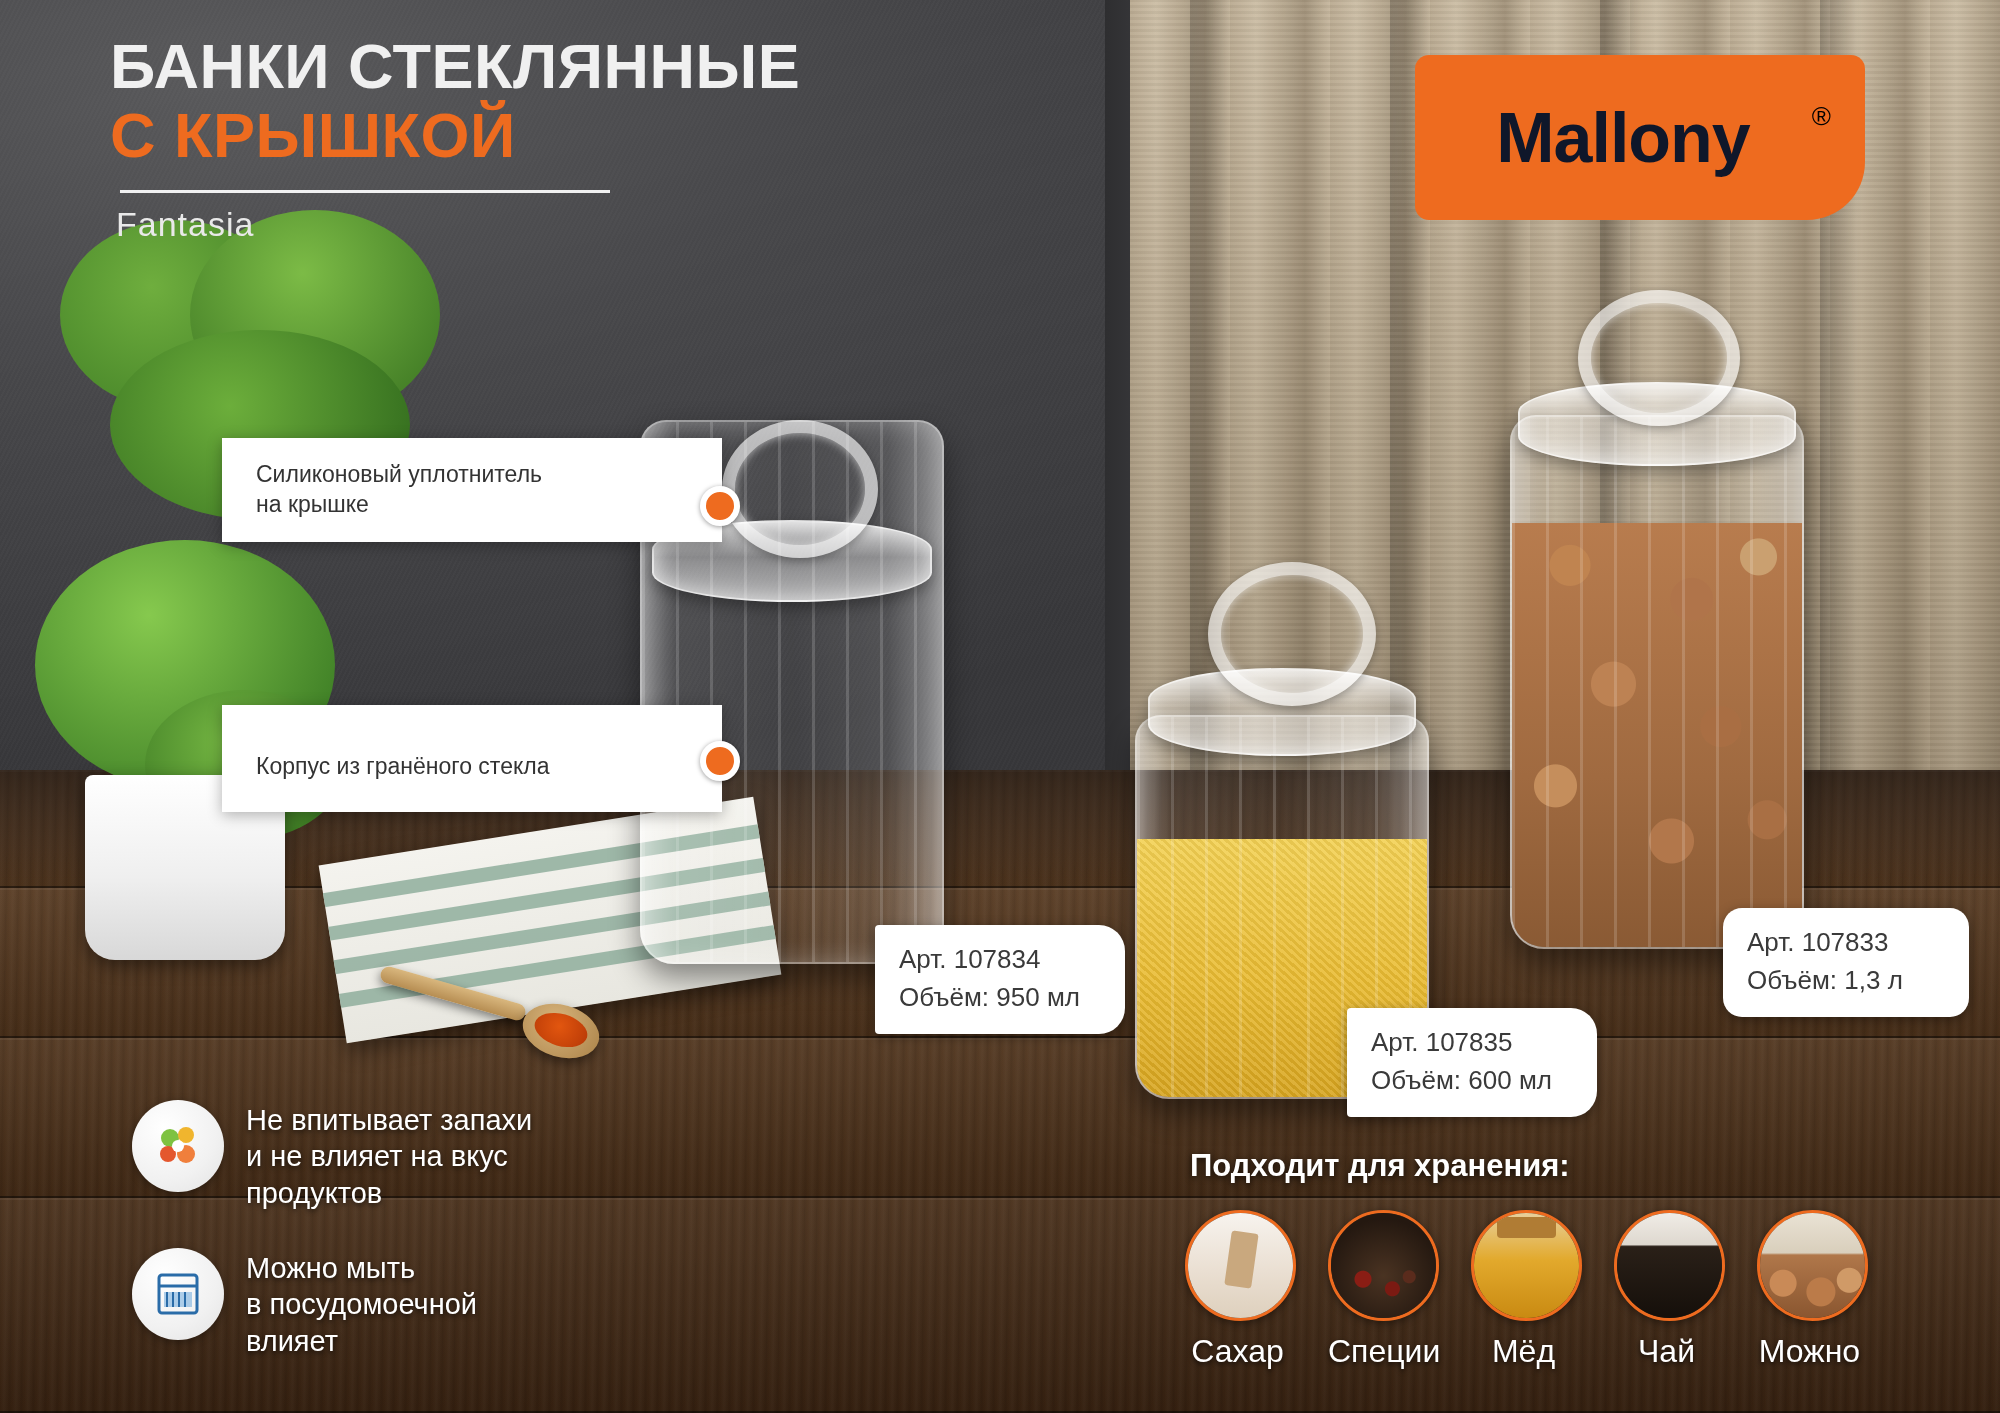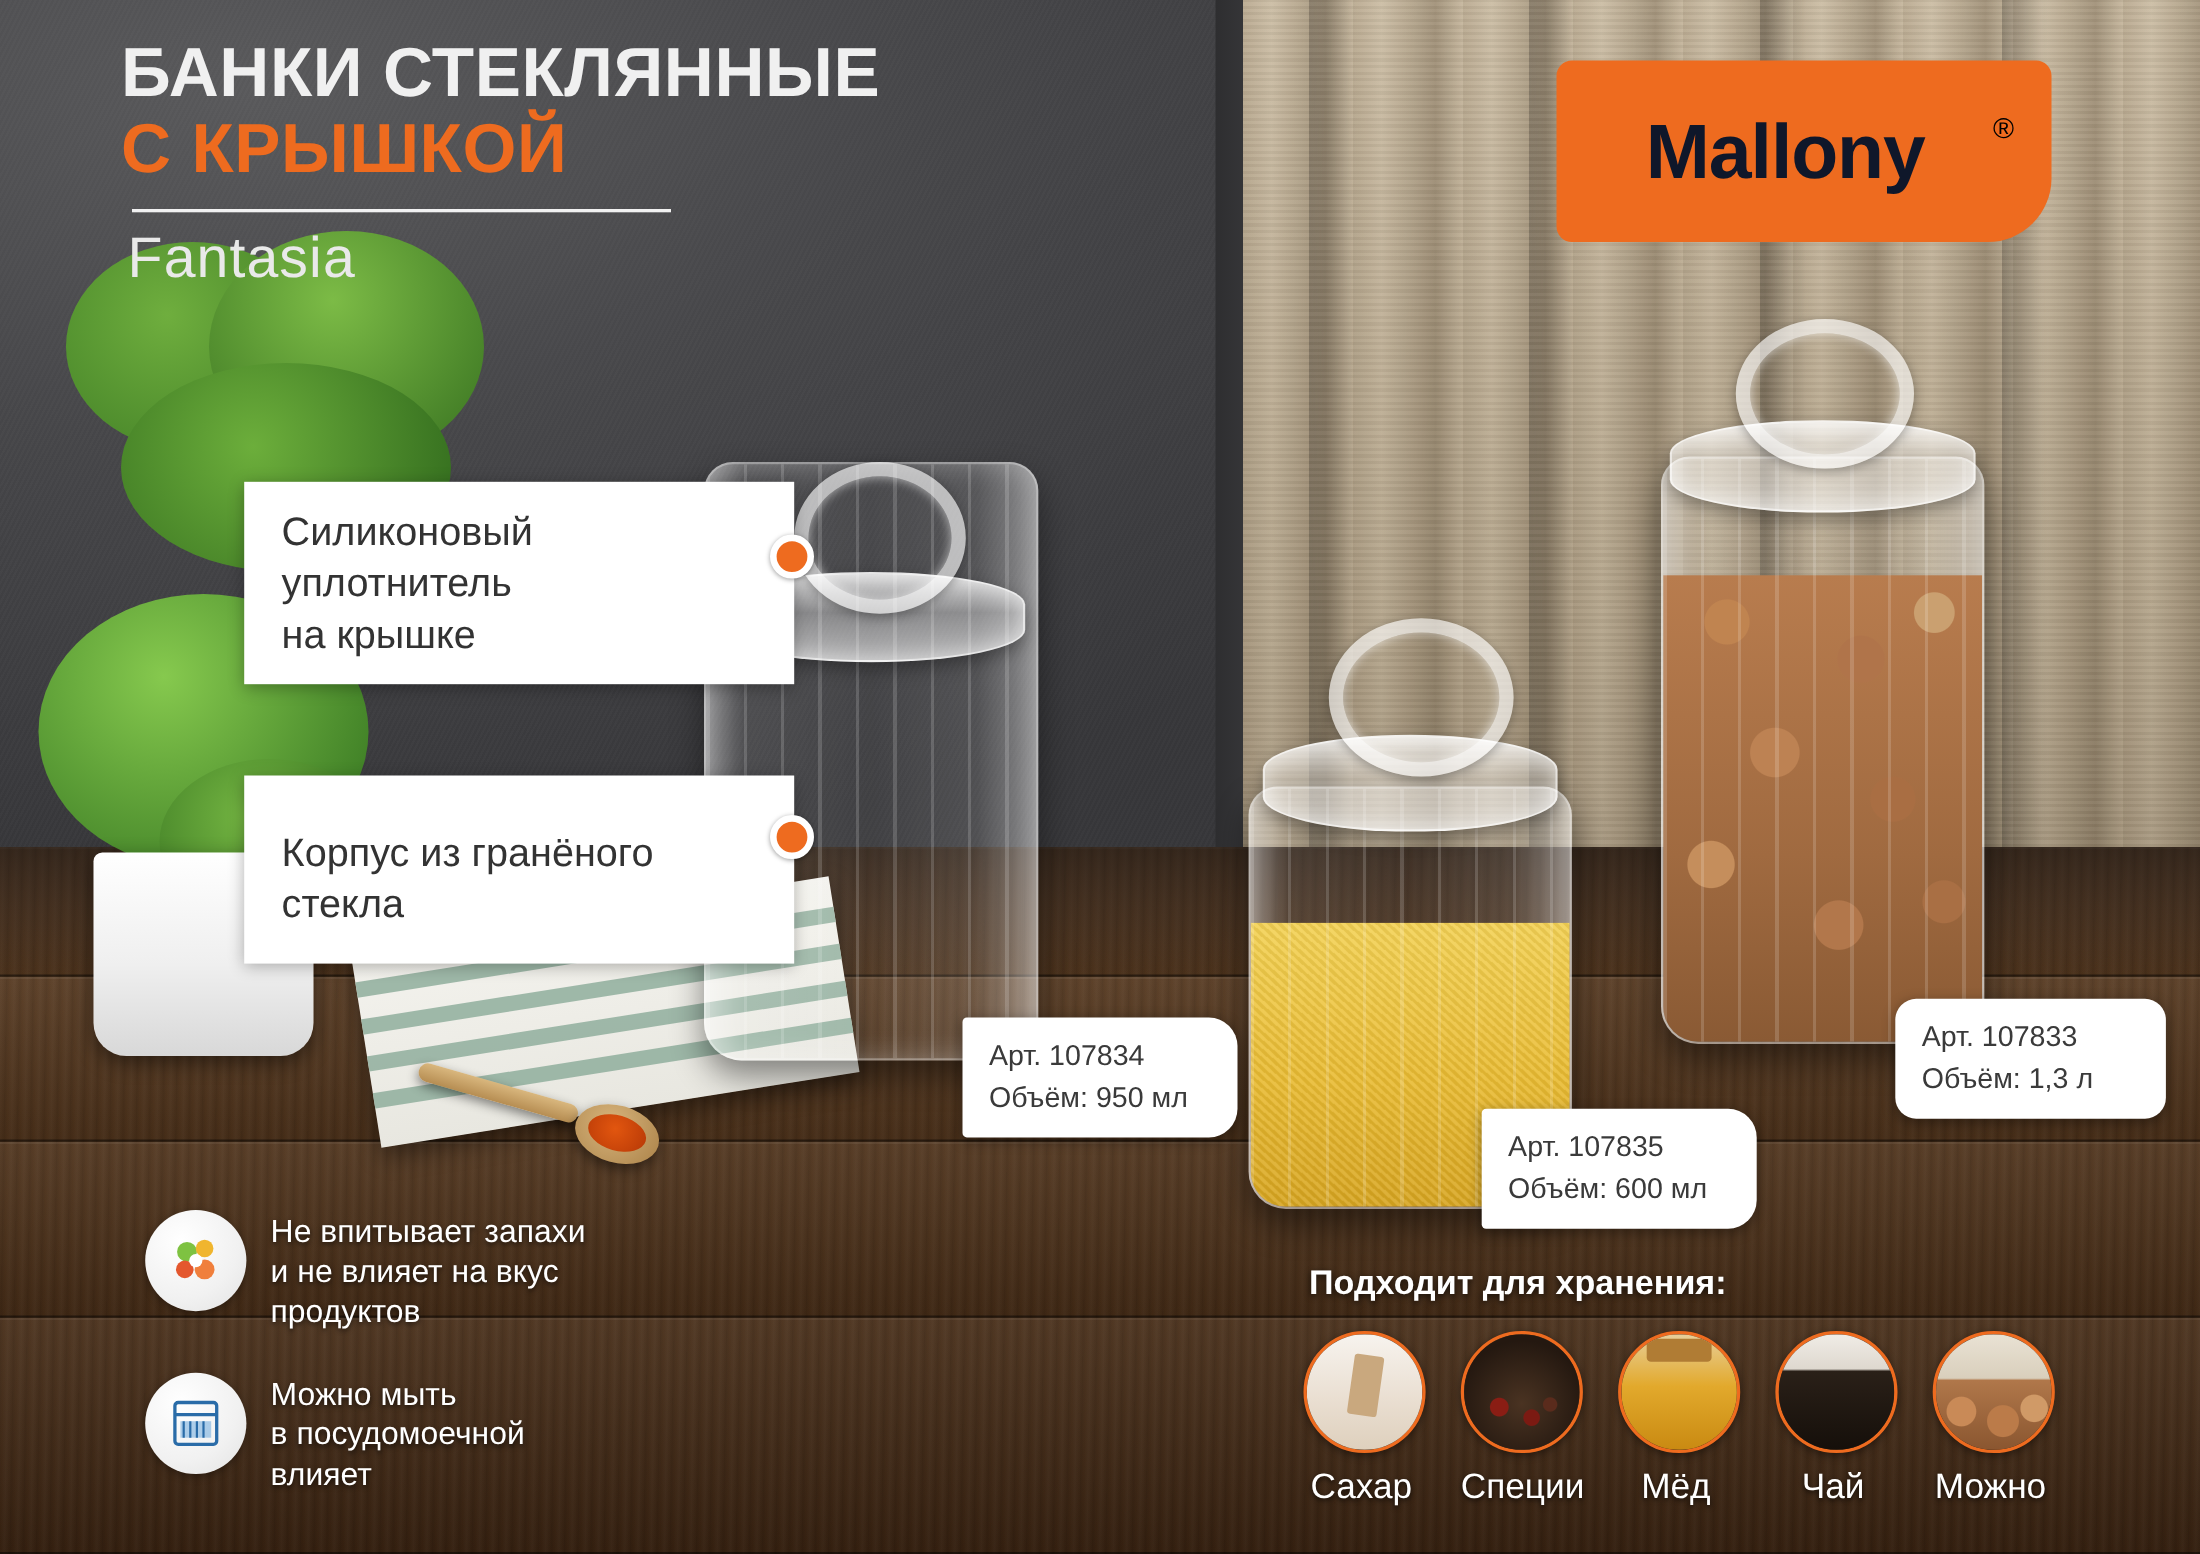--- a/index.html
+++ b/index.html
@@ -90,21 +90,21 @@
     line-height: 1.02; white-space: nowrap;
   }
   .title-line2 {
     font-size: 63px; font-weight: bold; color:#ee6b1f; letter-spacing: .5px;
     line-height: 1.05; white-space: nowrap; margin-top: 4px;
   }
   .title-rule {
     width: 490px; height: 3px; background:#ffffff; margin: 22px 0 12px 10px; opacity:.92;
   }
   .title-sub {
-    font-size: 52px; color:#e9e9e9; font-weight: normal; letter-spacing: 1px; margin-left: 6px;
+    font-size: 34px; color:#e9e9e9; font-weight: normal; letter-spacing: 1px; margin-left: 6px;
   }
 
   
   .logo {
     position:absolute; left:1415px; top:55px;
     width: 450px; height: 165px;
     background:#ee6b1f;
     border-radius: 14px 14px 58px 14px;
     display:flex; align-items:center; justify-content:center;
   }
@@ -115,21 +115,21 @@
   .logo-reg {
     position:absolute; right:0; top:4px; font-size: 26px; font-weight: normal;
   }
 
   
   .callout {
     position:absolute;
     background:#ffffff;
     box-shadow: 0 3px 14px rgba(0,0,0,0.30);
     color:#333;
-    font-size: 36px;
+    font-size: 23px;
     line-height: 1.3;
     padding: 22px 26px 22px 34px;
   }
   .callout.shape-a { border-radius: 0 0 0 0; }
   .callout-dot {
     position:absolute;
     width: 28px; height: 28px; border-radius: 50%;
     background:#ee6b1f;
     border: 6px solid #ffffff;
     box-shadow: 0 1px 5px rgba(0,0,0,.4);

